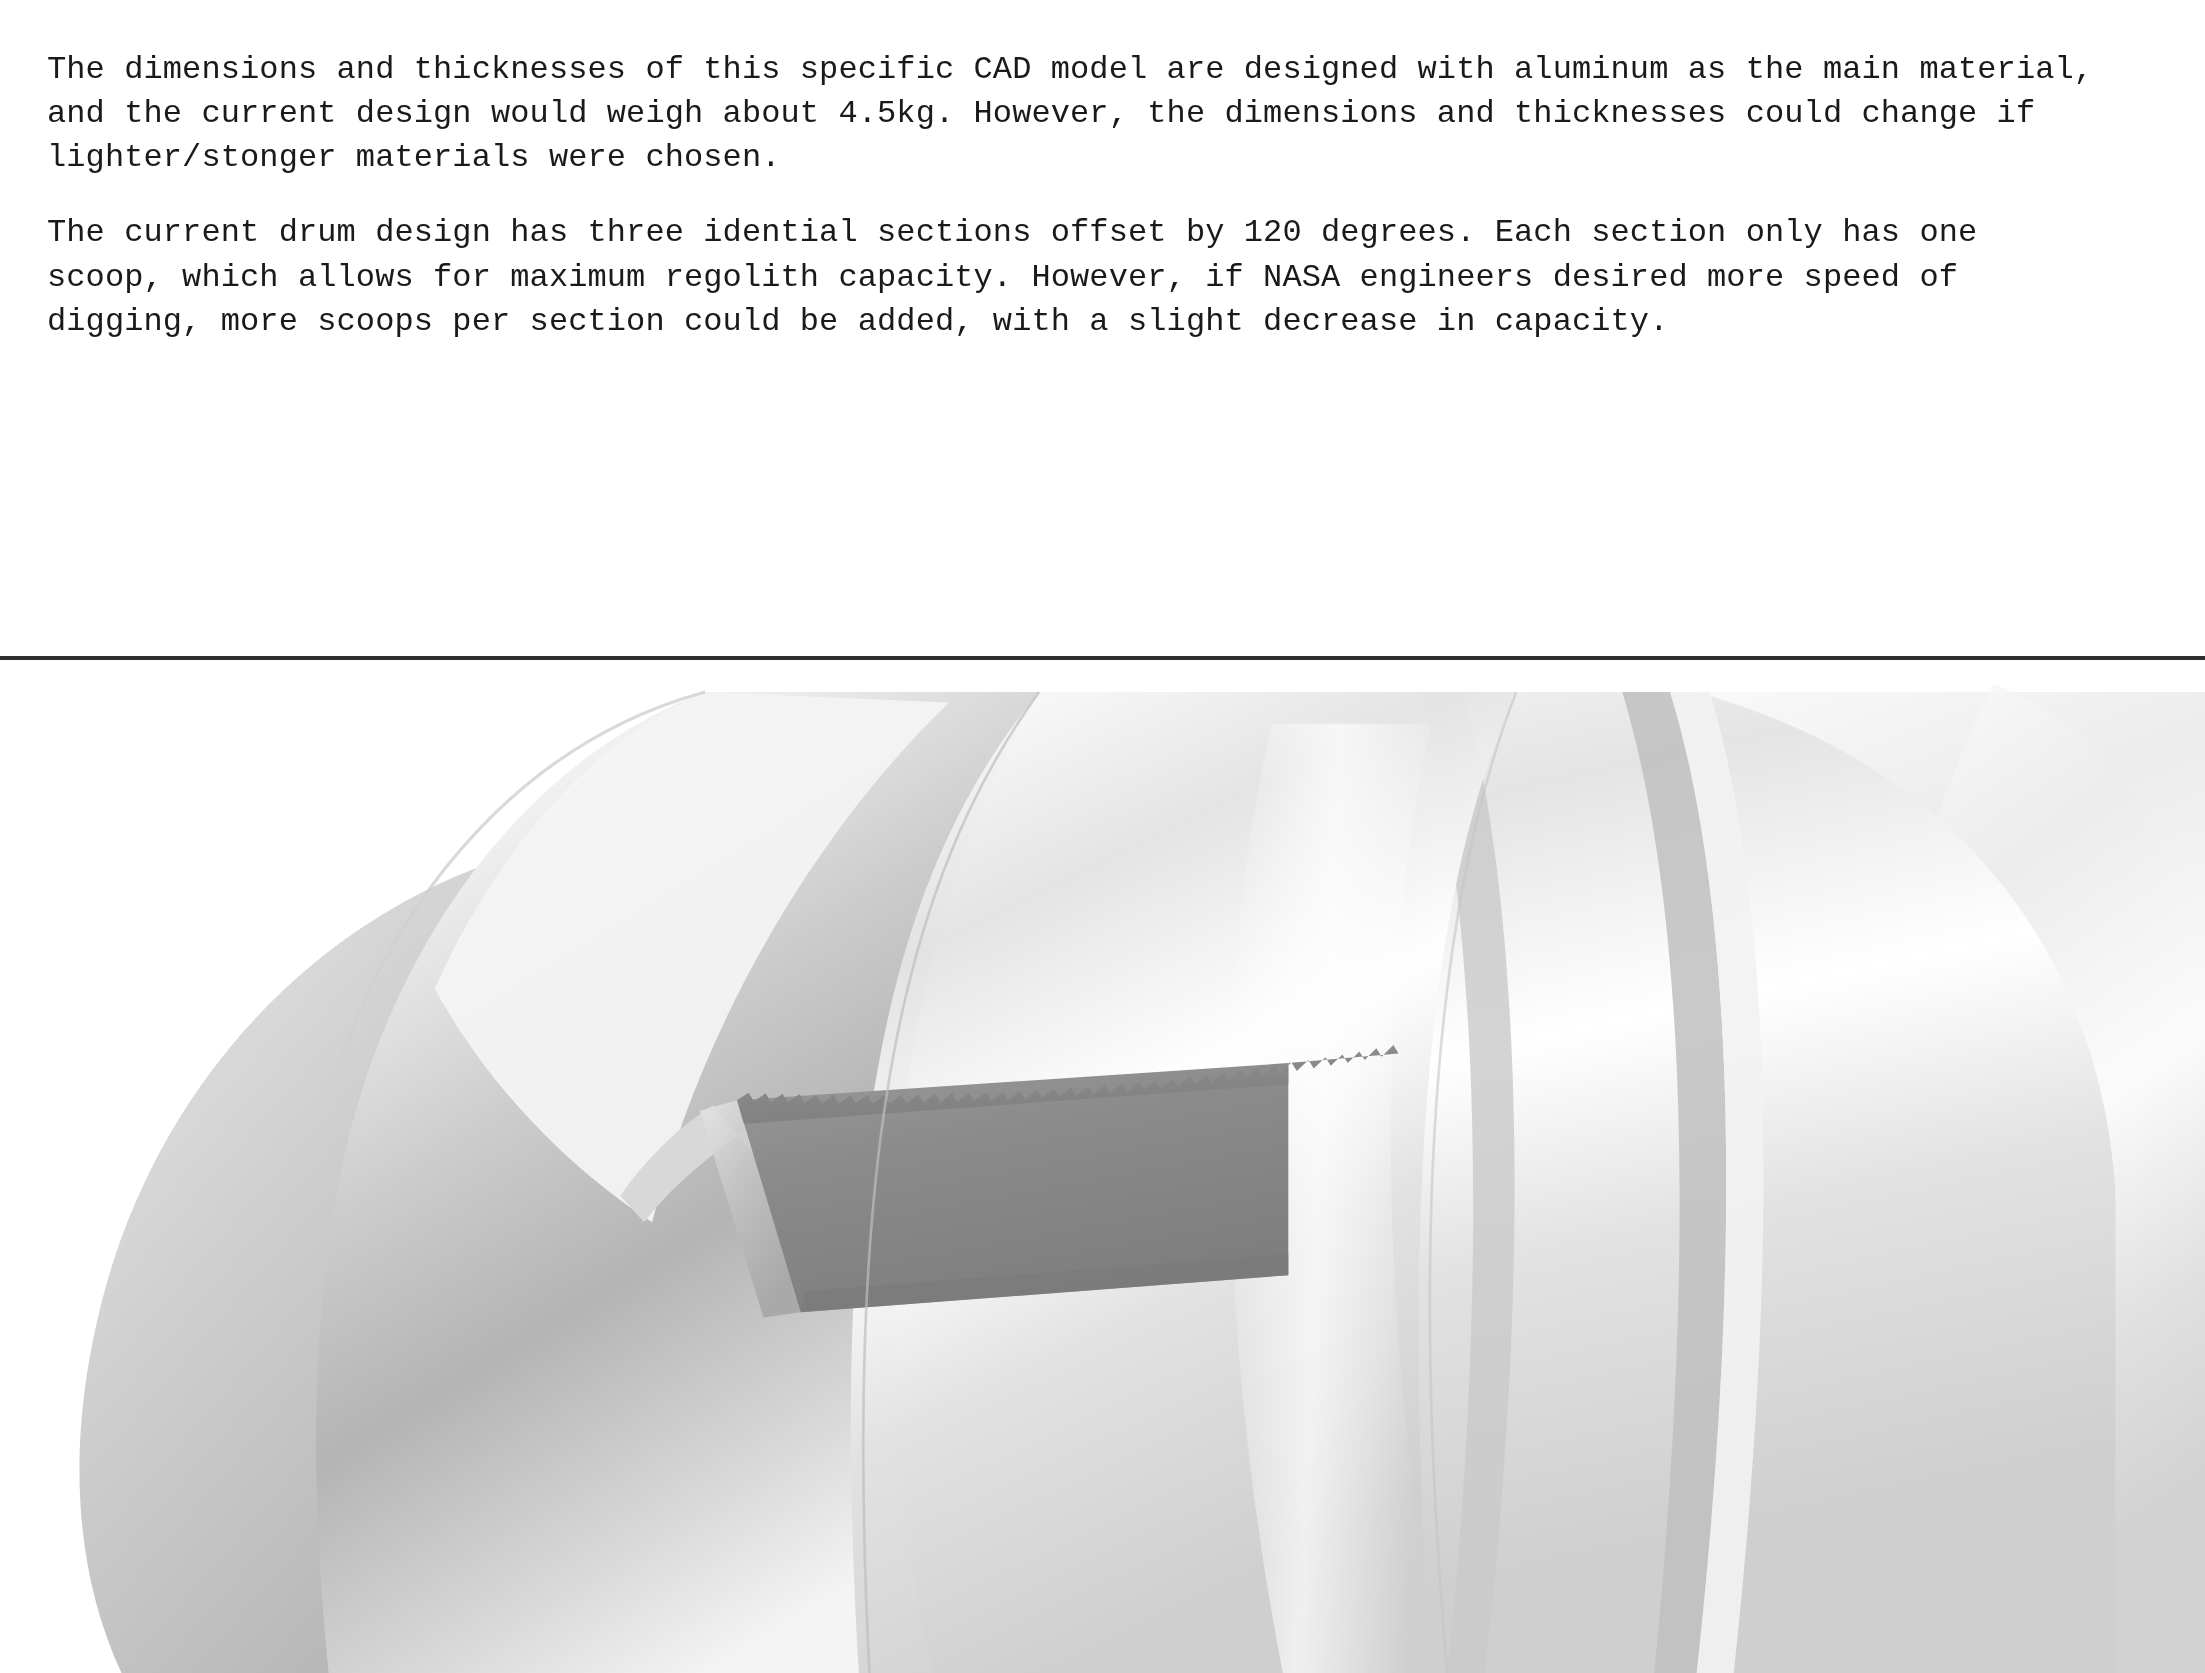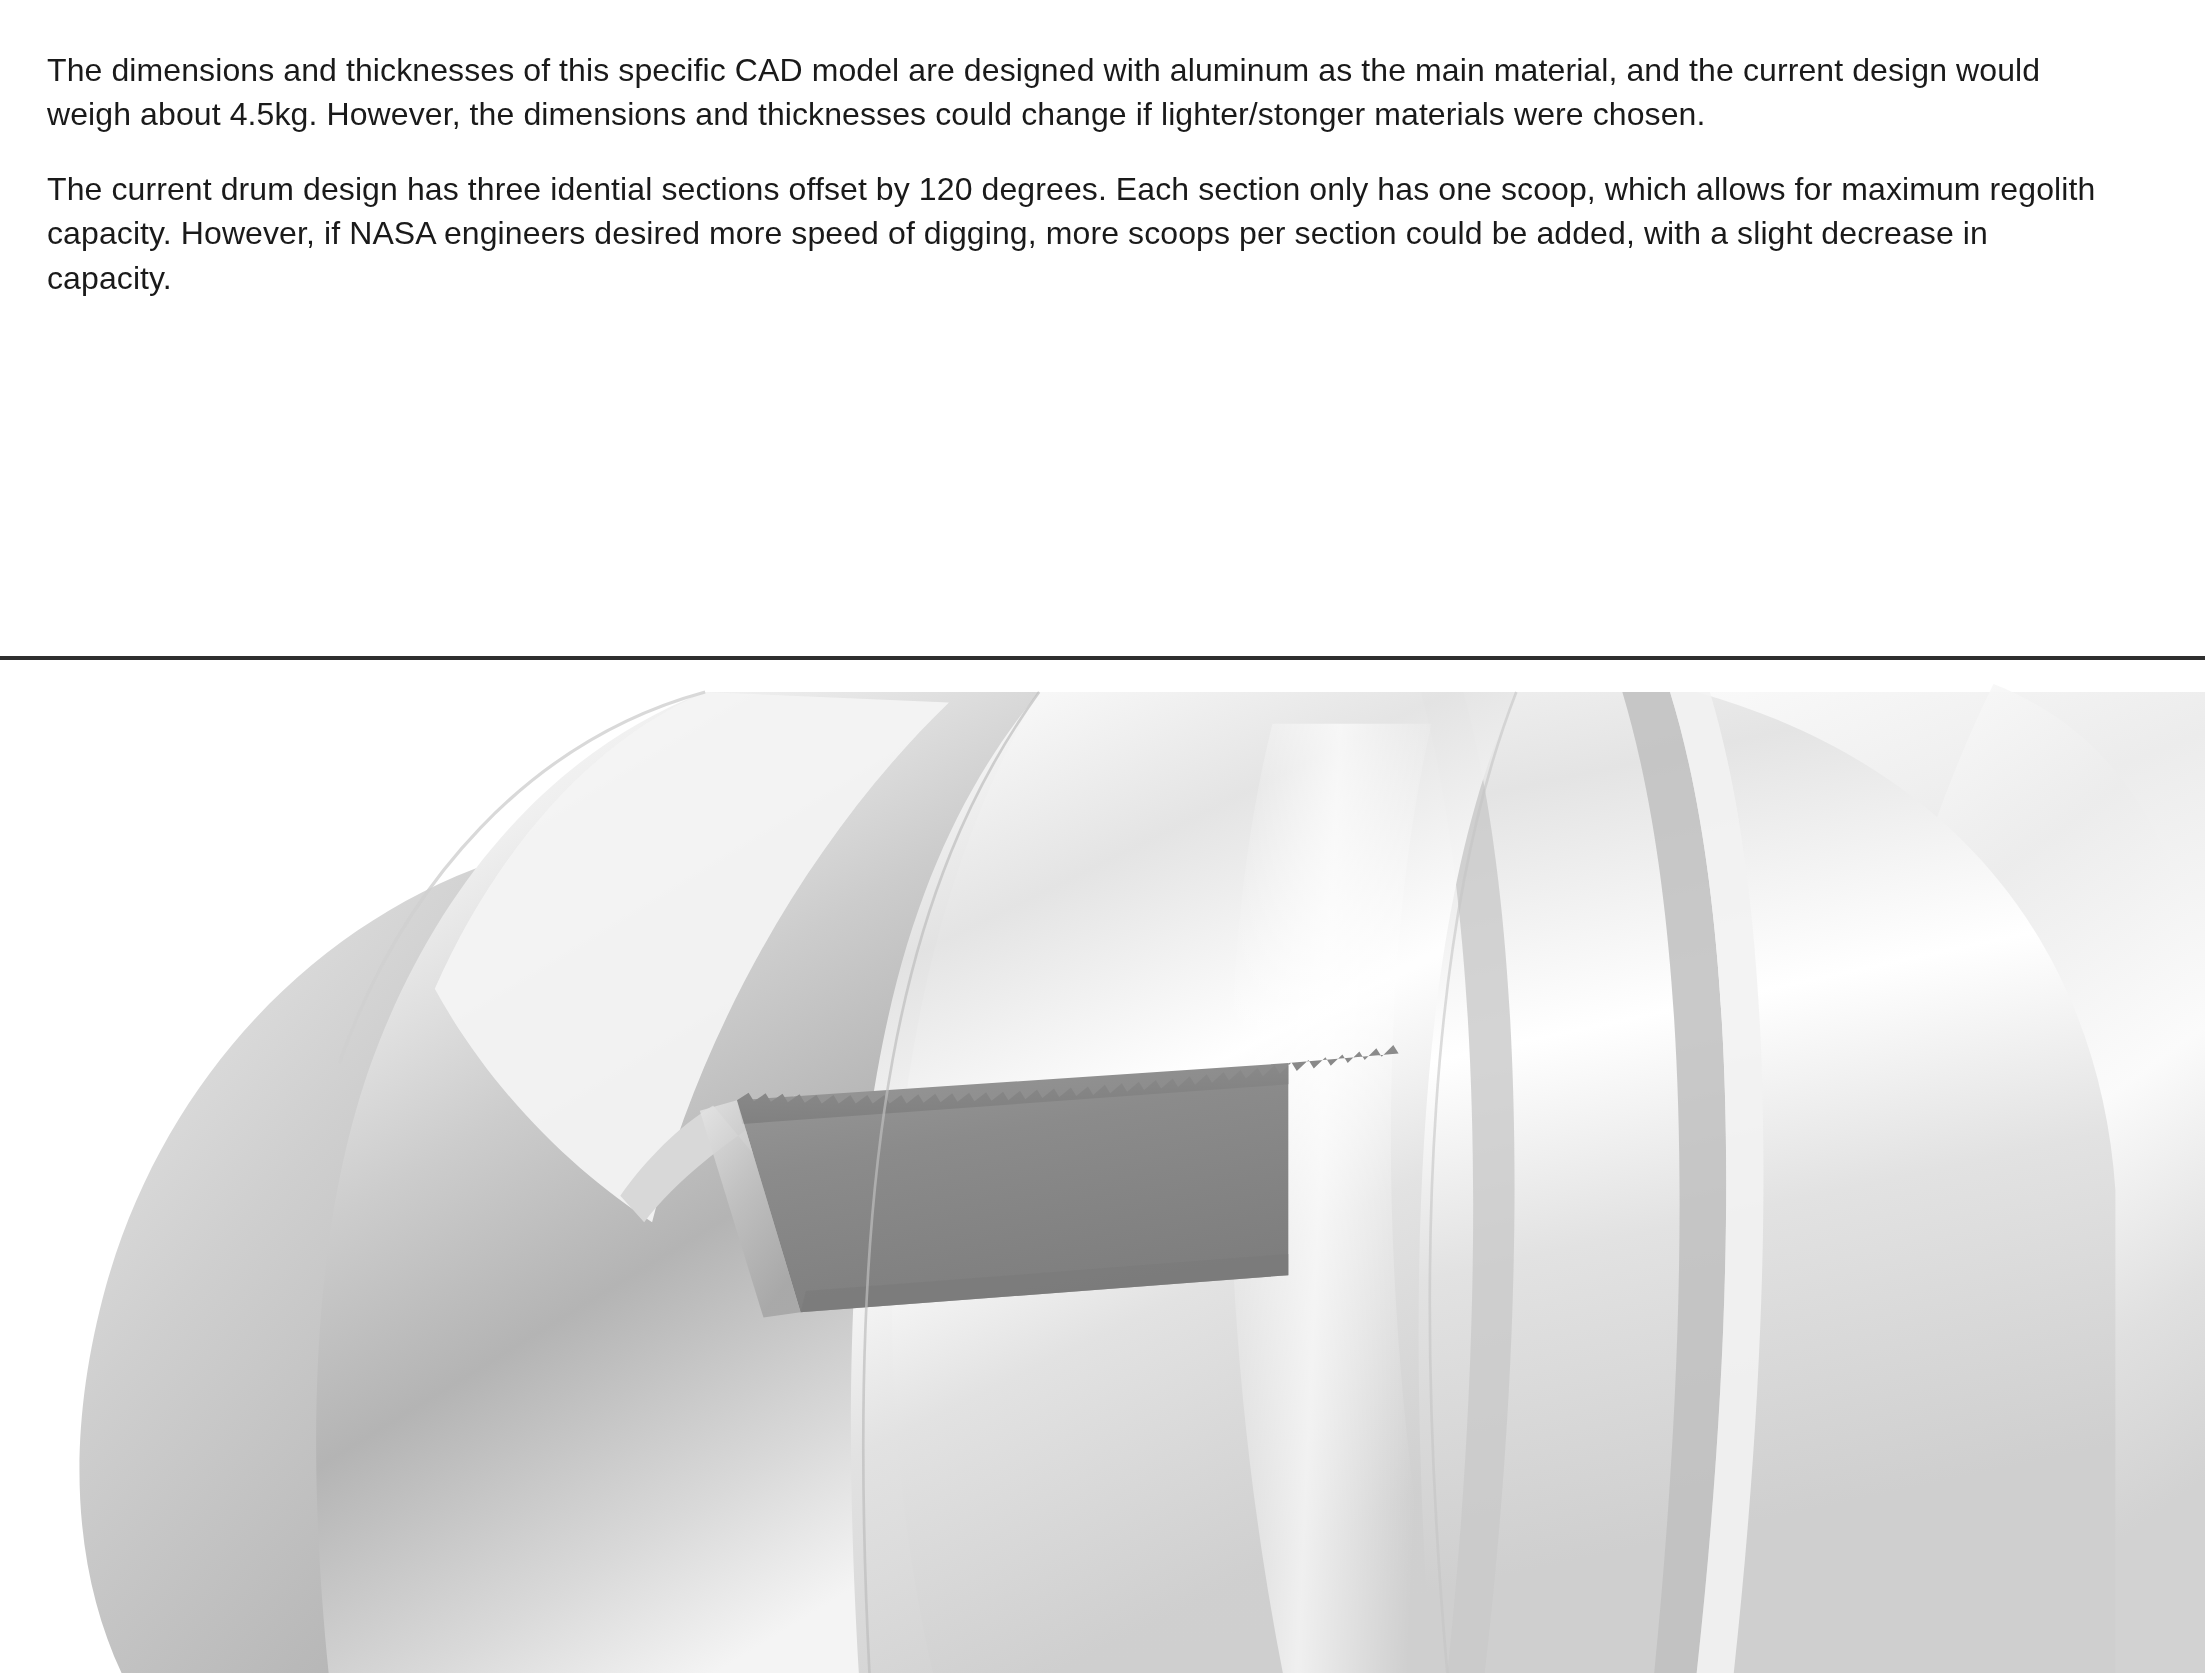--- a/index.html
+++ b/index.html
@@ -26,20 +26,21 @@
     top: 48px;
     left: 47px;
     width: 2063px;
   }
   .para {
     font-size: 32px;
     line-height: 1.38;
     color: #1a1a1a;
     margin: 0 0 31px 0;
     letter-spacing: 0.1px;
+    font-family: Liberation Mono, monospace;
   }
   .para:last-child {
     margin-bottom: 12px;
   }
   .divider {
     position: absolute;
     left: 0;
     top: 656px;
     width: 2205px;
     height: 3.7px;

